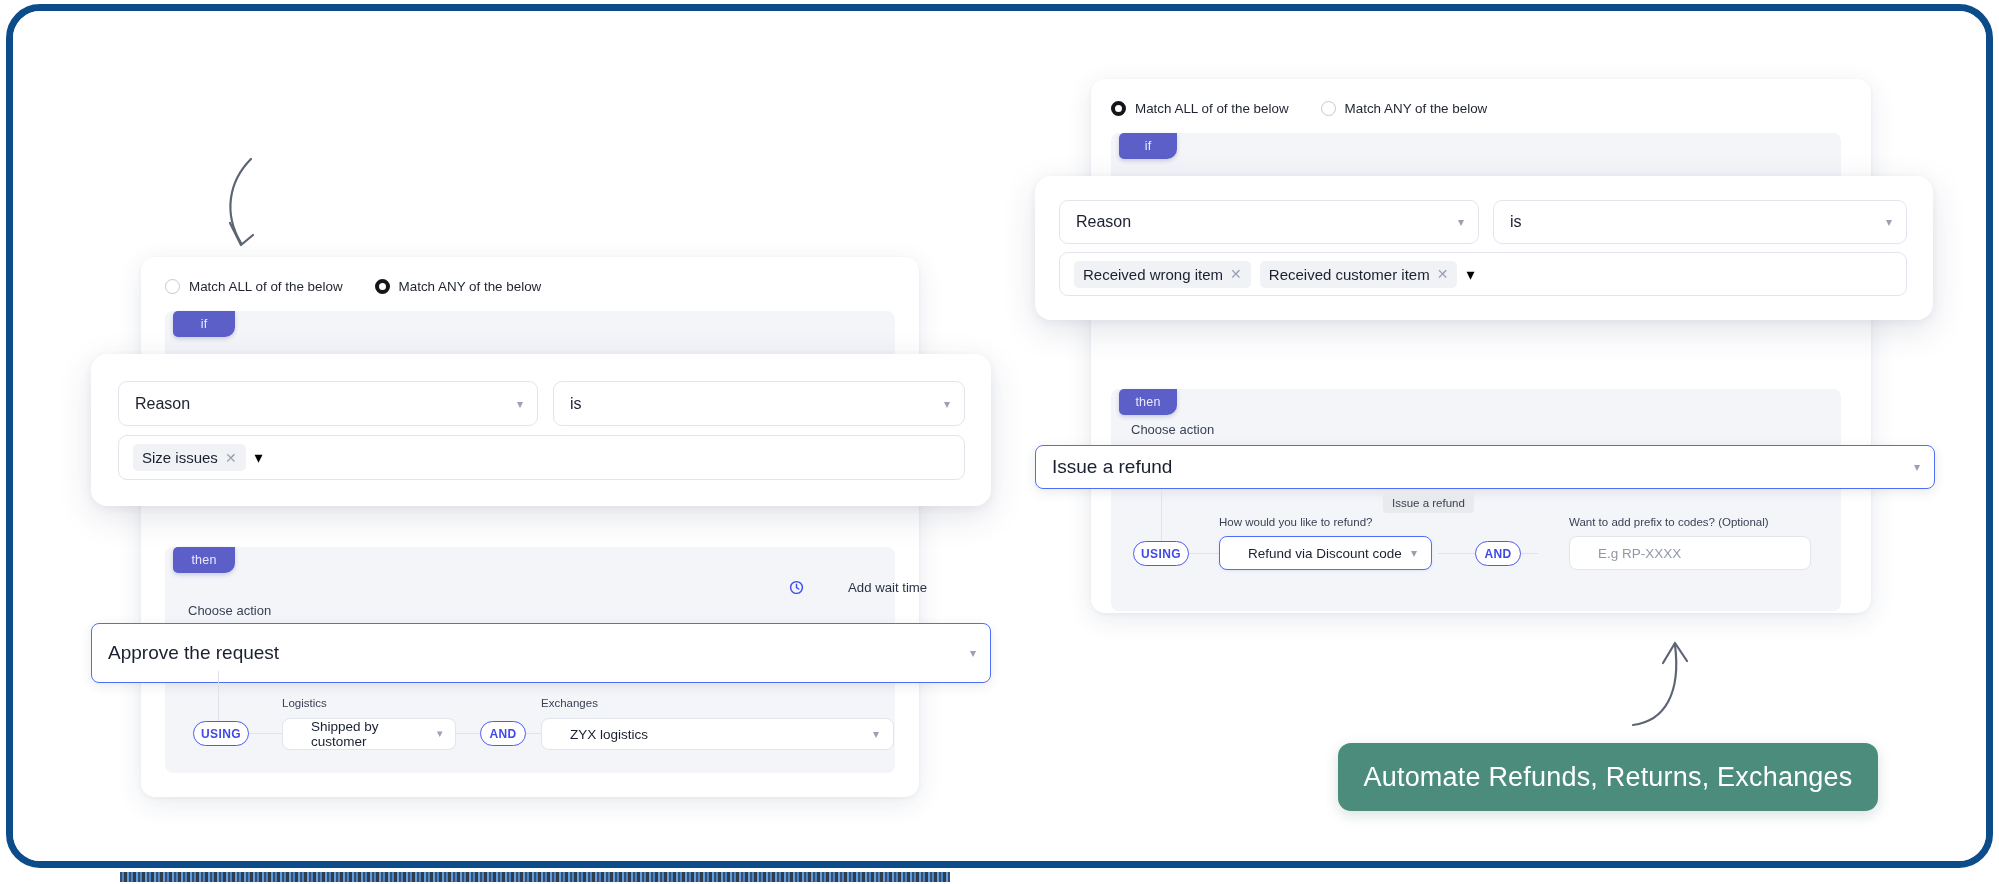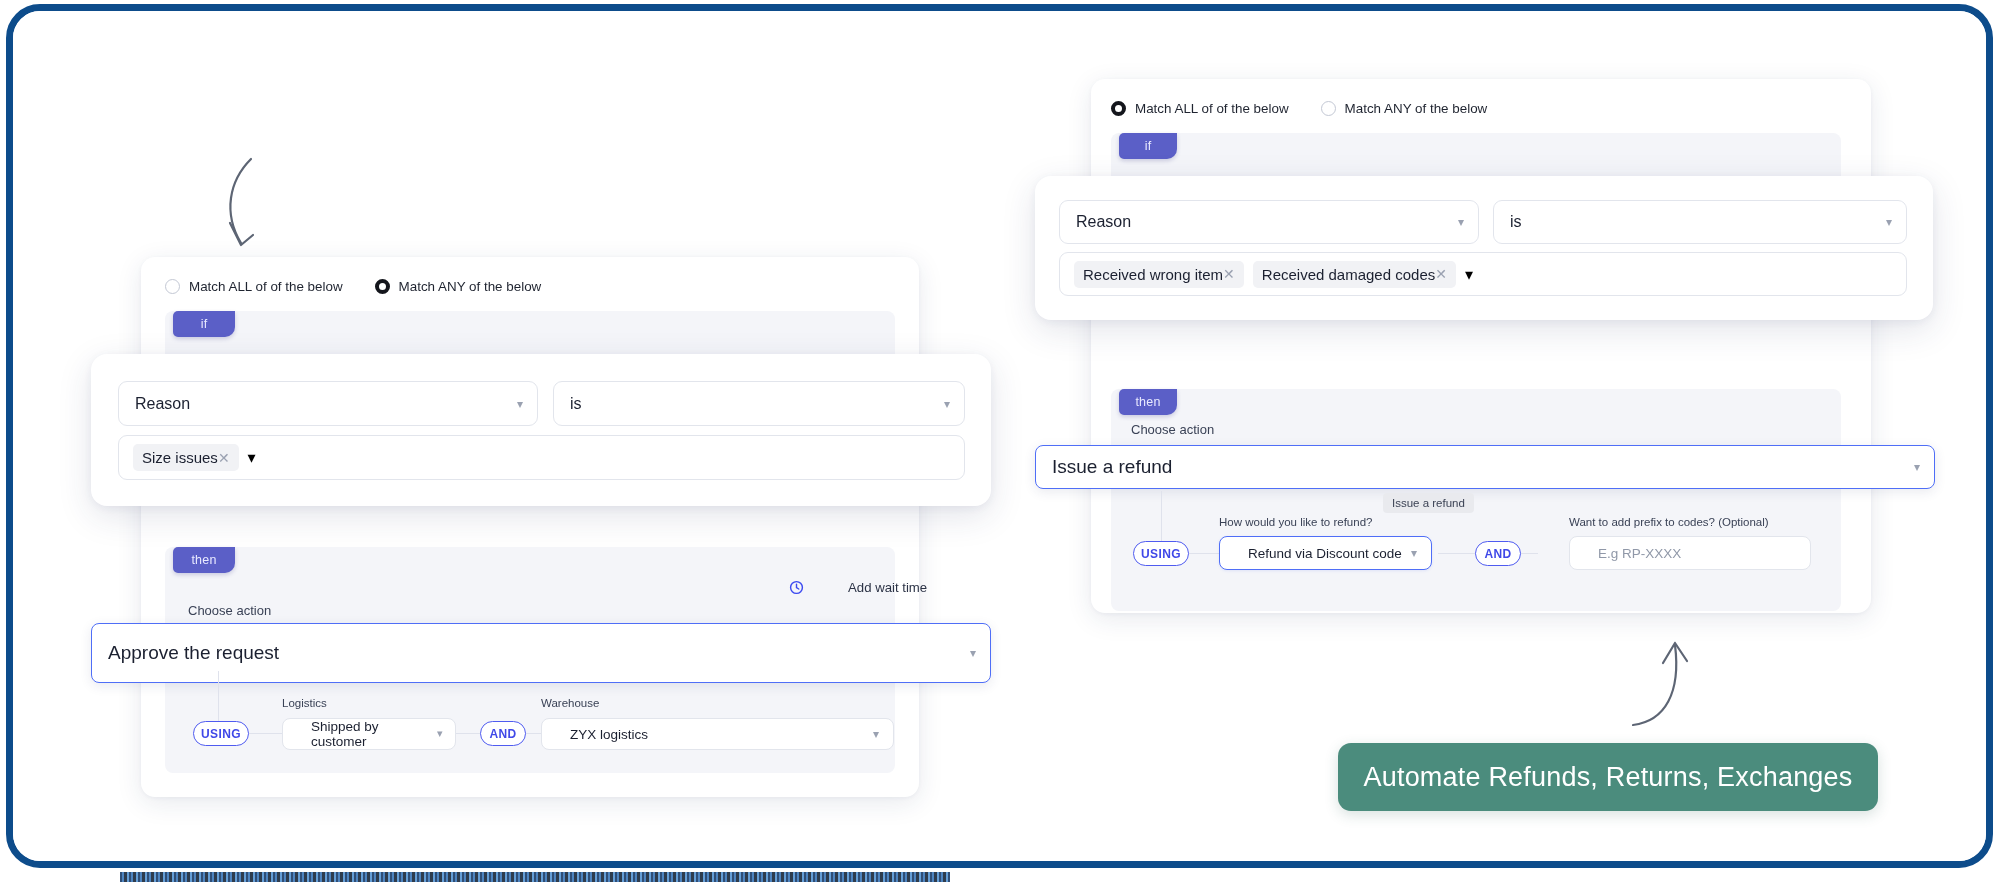--- a/index.html
+++ b/index.html
@@ -99,21 +99,21 @@
   .field.focus {
     border: 1.6px solid #4f6ef7;
     box-shadow: 0 1px 3px rgba(79,110,247,.12);
     background: #fff;
   }
   .field.small { font-size: 13.5px; border-radius: 8px; padding: 0 28px; }
   .field.placeholder { color: #9098a8; }
 
   
   .chip {
-    display: inline-flex; align-items: center; 
+    display: inline-flex; align-items: center; gap: 7px;
     background: #f1f2f5;
     border-radius: 5px;
     padding: 5px 9px;
     font-size: 15px;
     color: #1b2030;
     margin-right: 9px;
     white-space: nowrap;
   }
   .chip .x { color: #9aa1b1; font-size: 14px; line-height: 1; }
 
@@ -257,21 +257,21 @@
   <div class="pill" style="left:180px; top:710px; width:56px;">USING</div>
 
   <div class="caption tiny" style="left:269px; top:686px;">Logistics</div>
   <div class="field small" style="left:269px; top:707px; width:174px; height:32px;">
     <span>Shipped by customer</span>
   </div>
   <span class="caret" style="position:absolute; left:424px; top:716px; color:#9aa1b1; font-size:11px;">▾</span>
 
   <div class="pill" style="left:467px; top:710px; width:46px;">AND</div>
 
-  <div class="caption tiny" style="left:528px; top:686px;">Warehouse</div>
+  <div class="caption tiny" style="left:528px; top:686px;">Exchanges</div>
   <div class="field small" style="left:528px; top:707px; width:353px; height:32px;">
     <span>ZYX logistics</span>
     <span class="caret">▾</span>
   </div>
 
   <div class="card" style="left:1078px; top:68px; width:780px; height:534px;"></div>
 
   <div class="radio-row" style="left:1098px; top:90px;">
     <span class="radio checked"></span>
     <span>Match ALL of of the below</span>
@@ -294,21 +294,21 @@
     <span>is</span>
     <span class="caret">▾</span>
   </div>
 
   <div class="chipbox" style="left:1046px; top:241px; width:848px; height:44px;">
     <span class="chip">
       <span>Received wrong item</span>
       <span class="x">✕</span>
     </span>
     <span class="chip">
-      <span>Received damaged codes</span>
+      <span>Received customer item</span>
       <span class="x">✕</span>
     </span>
     <span class="caret">▾</span>
   </div>
 
   <div class="panel-grey" style="left:1098px; top:378px; width:730px; height:222px;"></div>
   <div class="tag-badge" style="left:1106px; top:378px; width:58px;">then</div>
 
   <div class="caption" style="left:1118px; top:411px;">Choose action</div>
 

